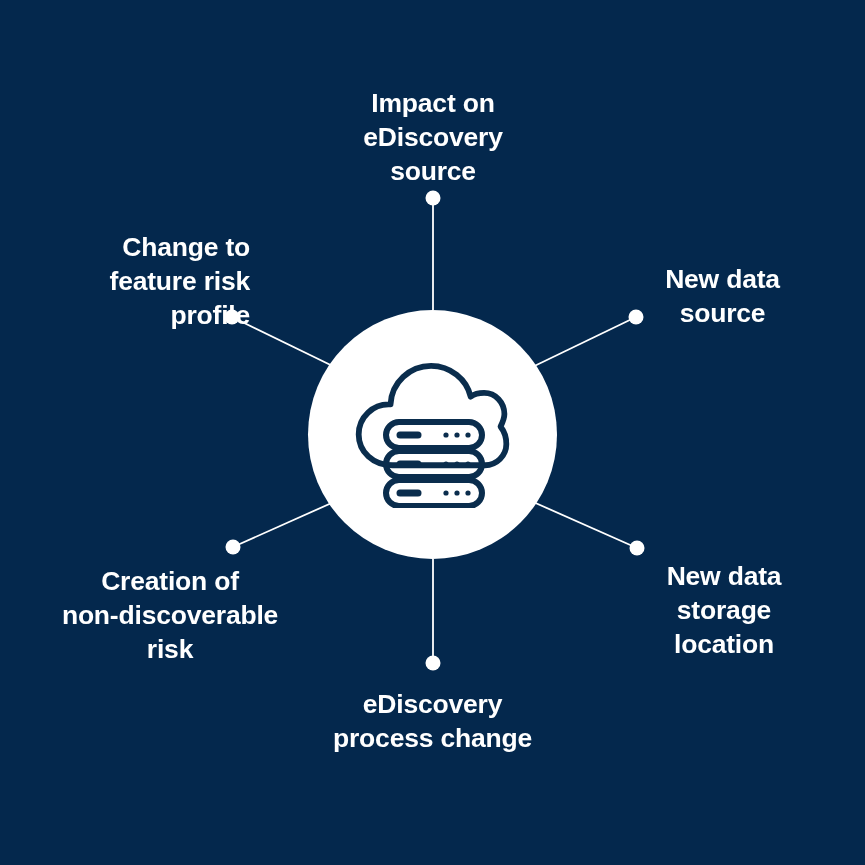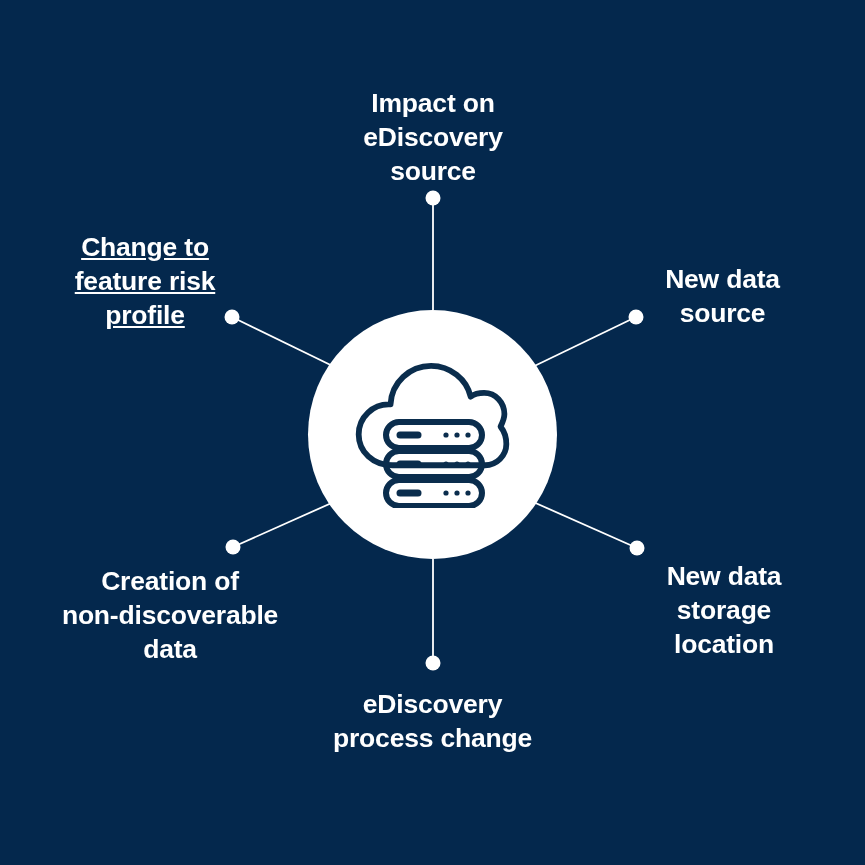--- a/index.html
+++ b/index.html
@@ -43,21 +43,21 @@
     position: absolute;
     color: #ffffff;
     font-family: "Liberation Sans", sans-serif;
     font-weight: bold;
     font-size: 26.5px;
     line-height: 34px;
     letter-spacing: -0.2px;
     white-space: pre-line;
   }
   .lbl-center { text-align: center; }
-  .lbl-right  { text-align: center; text-decoration: underline; }
+  .lbl-right  { text-align: right; }
 
   
   #label-impact   { left: 318px; top: 86px;  width: 230px; }
   #label-risk     { left: 40px;  top: 230px; width: 210px; }
   #label-source   { left: 625px; top: 262px; width: 195px; }
   #label-storage  { left: 624px; top: 559px; width: 200px; }
   #label-noncov   { left: 25px;  top: 564px; width: 290px; }
   #label-process  { left: 300px; top: 687px; width: 265px; }
 </style>
 </head>
@@ -120,18 +120,18 @@
 
   <div id="label-source" class="node-label lbl-center">New data
 source</div>
 
   <div id="label-storage" class="node-label lbl-center">New data
 storage
 location</div>
 
   <div id="label-noncov" class="node-label lbl-center">Creation of
 non-discoverable
-data</div>
+risk</div>
 
   <div id="label-process" class="node-label lbl-center">eDiscovery
 process change</div>
 
 </div>
 
 </body></html>

